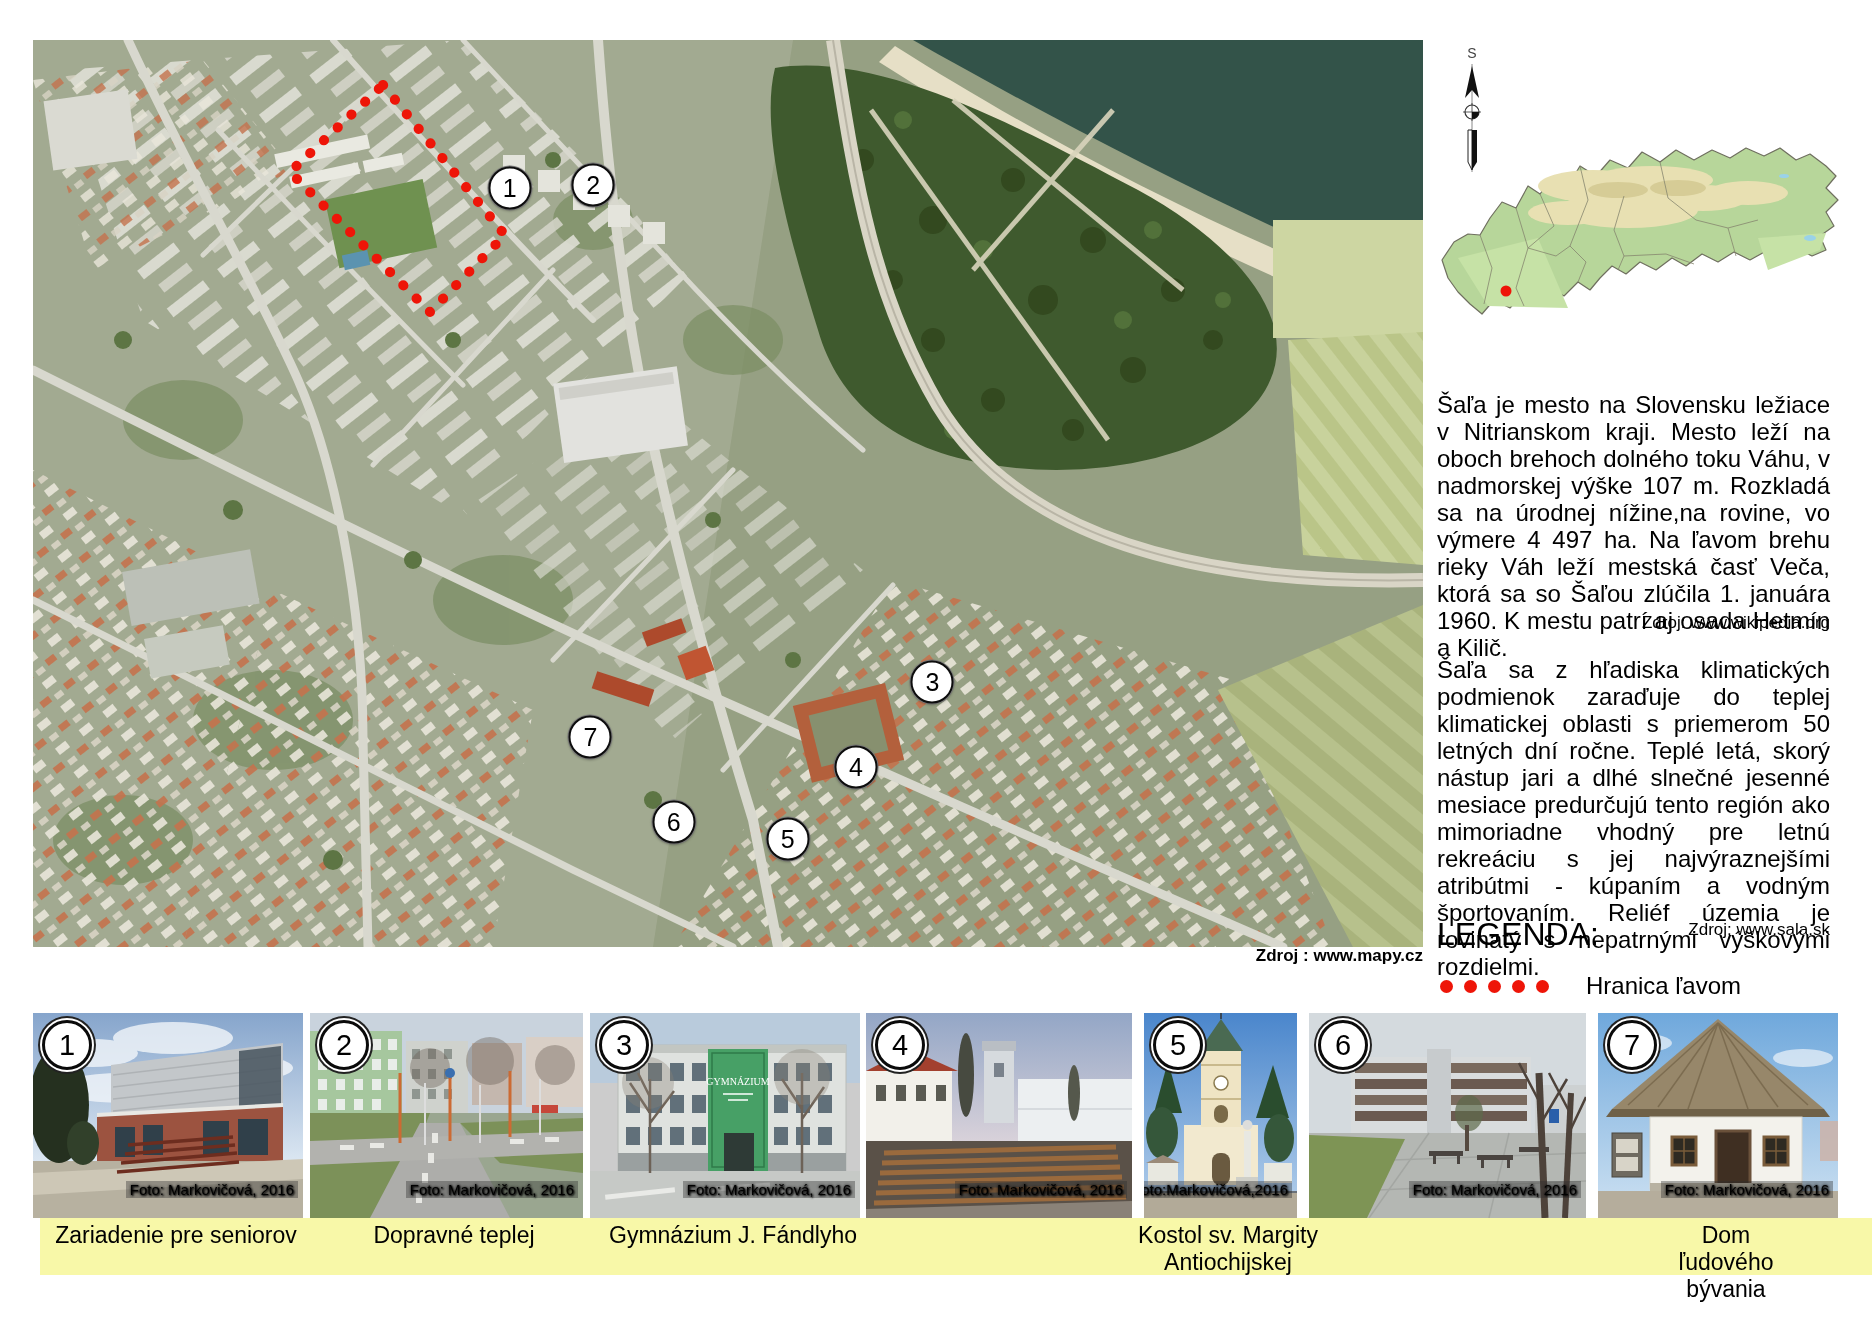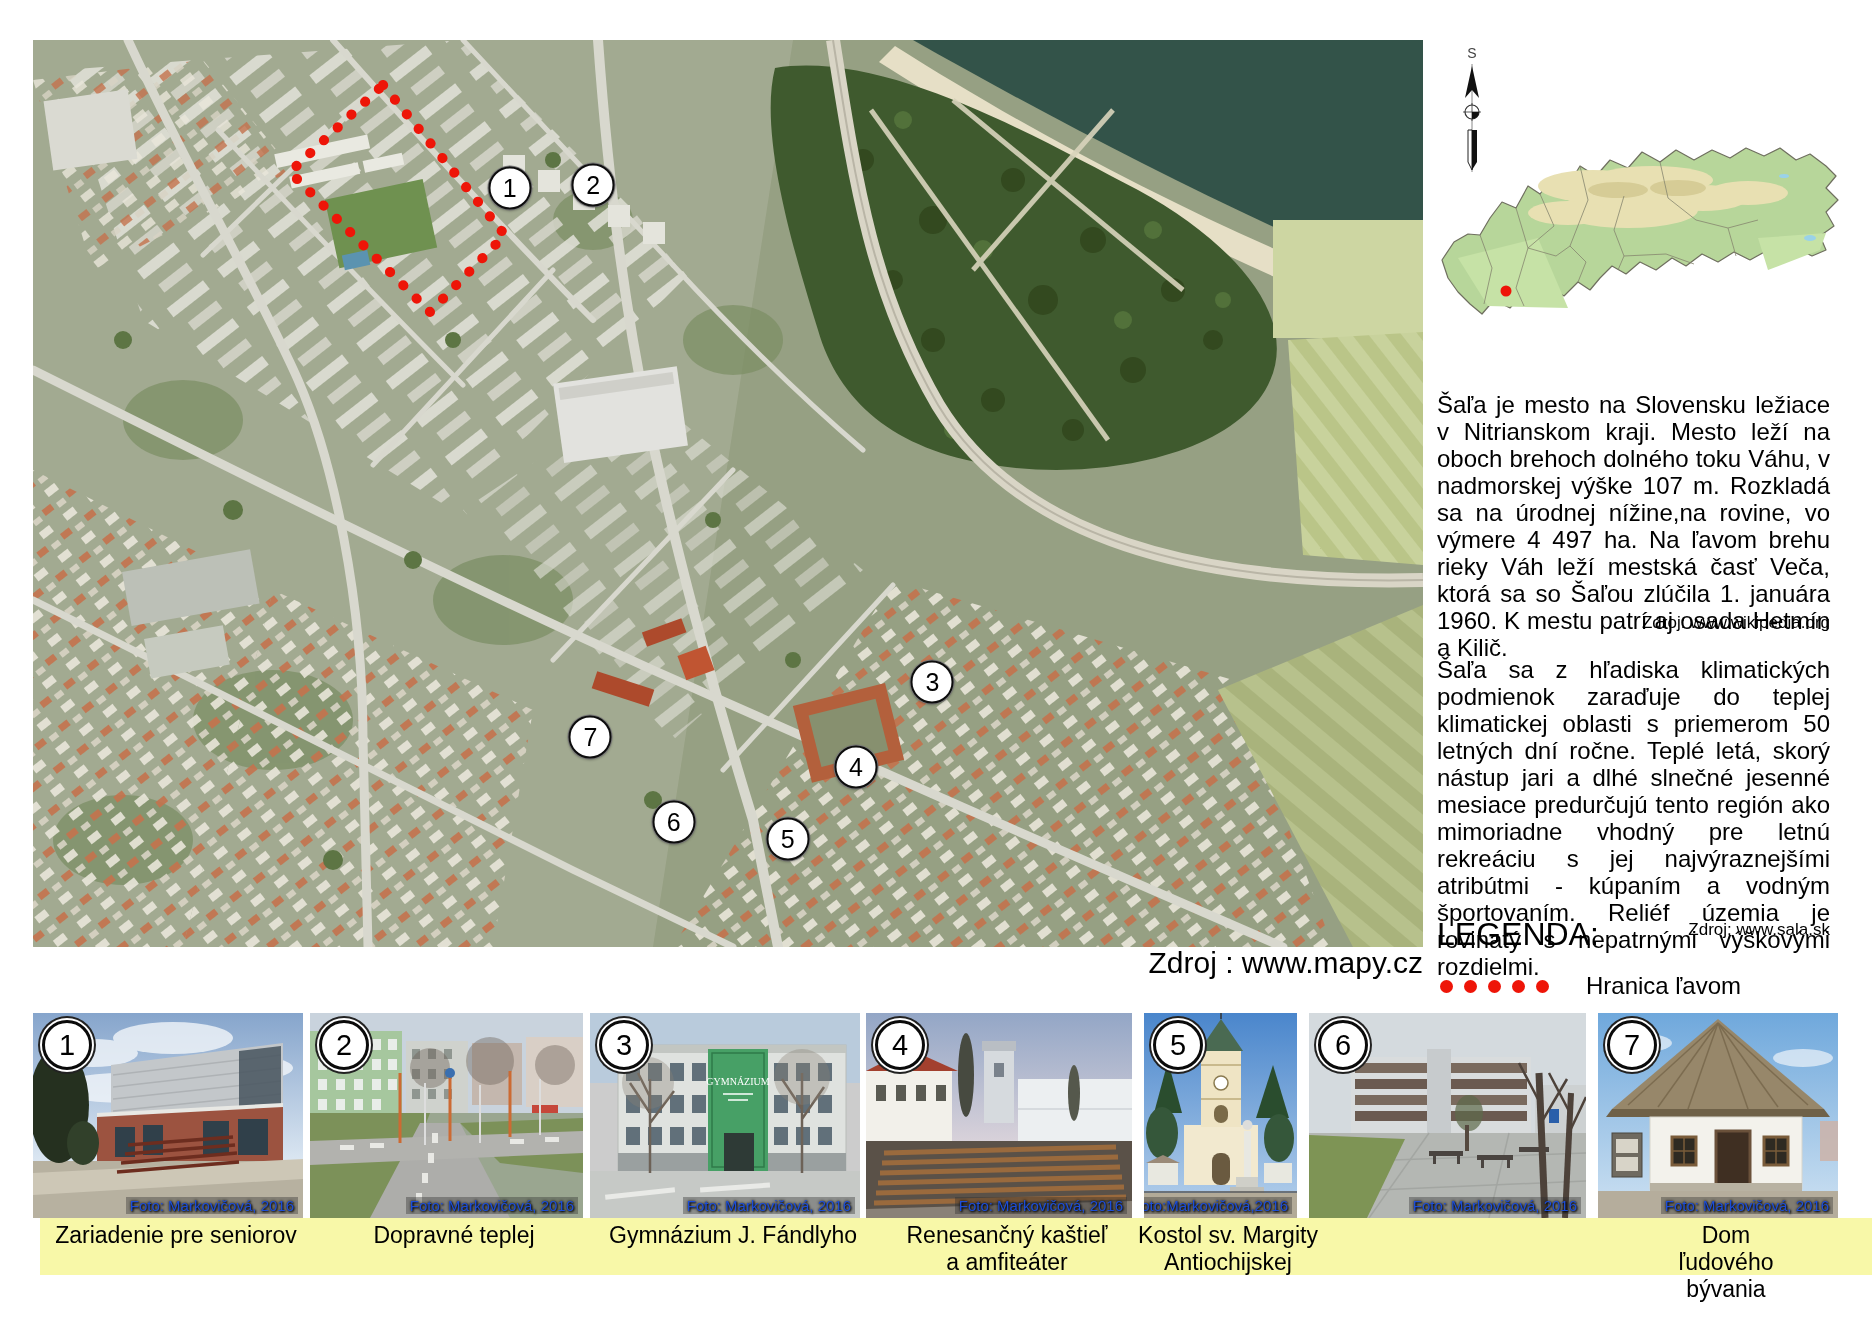--- a/index.html
+++ b/index.html
@@ -8,21 +8,21 @@
   .abs{position:absolute;}
 
   
   .aerial{left:33px;top:40px;width:1390px;height:907px;overflow:hidden;}
   .aerial svg{display:block;width:100%;height:100%;}
   .boundary-svg{position:absolute;left:0;top:0;pointer-events:none;}
   .map-marker{position:absolute;width:39px;height:39px;border-radius:50%;
     background:#fff;border:2px solid #0d0d0d;box-shadow:0 0 0 1px #777,0 1px 3px rgba(0,0,0,.45);
     display:flex;align-items:center;justify-content:center;font-size:25px;line-height:1;
     transform:translate(-50%,-50%);}
-  .map-source{left:1050px;top:946px;width:373px;text-align:right;font-size:30px;}
+  .map-source{left:1050px;top:946px;width:373px;text-align:right;font-size:17px;font-weight:bold;}
 
   
   .compass{left:1450px;top:46px;width:44px;height:132px;}
   .locator{left:1428px;top:138px;width:418px;height:208px;}
   .para{left:1437px;width:393px;text-align:justify;font-size:24px;line-height:27px;}
   .para1{top:391px;}
   .para2{top:656px;}
   .src{font-size:17px;text-align:right;}
   .src-inline{position:relative;margin-top:-24px;}
   .legend-title{left:1437px;top:916px;font-size:32px;}
@@ -30,21 +30,21 @@
   .legend-dots{display:flex;align-items:center;margin-right:26px;}
   .legend-dots i{display:block;width:13px;height:13px;border-radius:50%;background:#ee1508;margin-right:11px;}
   .legend-label{font-size:24px;}
 
   
   .photo{top:1013px;height:205px;overflow:hidden;background:#ccc;}
   .photo svg{display:block;width:100%;height:100%;}
   .badge{position:absolute;top:7px;left:9px;width:44px;height:44px;border-radius:50%;
     background:#fff;border:3px solid #0a0a0a;box-shadow:0 0 0 2px #fff,0 0 0 4px #222;
     display:flex;align-items:center;justify-content:center;font-size:29px;line-height:1;}
-  .credit{position:absolute;right:5px;bottom:4px;color:#1d4ed8;font-size:15px;
+  .credit{position:absolute;right:5px;bottom:20px;color:#000000;font-size:15px;
     background:rgba(45,45,45,.38);padding:0 4px;
     text-shadow:0 0 3px #000,1px 1px 2px #000;white-space:nowrap;}
   .caption-bar{left:40px;top:1218px;width:1832px;height:57px;background:#f8f8a8;}
   .caption{position:absolute;top:1222px;transform:translateX(-50%);text-align:center;
     font-size:23px;line-height:27px;white-space:pre-line;margin-left:8px;}
 </style>
 </head>
 <body>
 
 <div class="page">
@@ -600,19 +600,17 @@
       <rect y="178" width="240" height="27" fill="#b5ad9c"></rect>
     </svg>
     <div class="badge">7</div>
     <div class="credit">Foto: Markovičová, 2016</div>
   </figure>
 
   <div class="abs caption-bar"></div>
   <div class="caption" style="left:168px">Zariadenie pre seniorov</div>
   <div class="caption" style="left:446px">Dopravné teplej</div>
   <div class="caption" style="left:725px">Gymnázium J. Fándlyho</div>
-  <div class="caption" style="left:999px">Renesančný kaštieľ
-a amfiteáter</div>
   <div class="caption" style="left:1220px">Kostol sv. Margity
 Antiochijskej</div>
   <div class="caption" style="left:1718px">Dom ľudového bývania</div>
 
 </div>
 
 </body></html>

